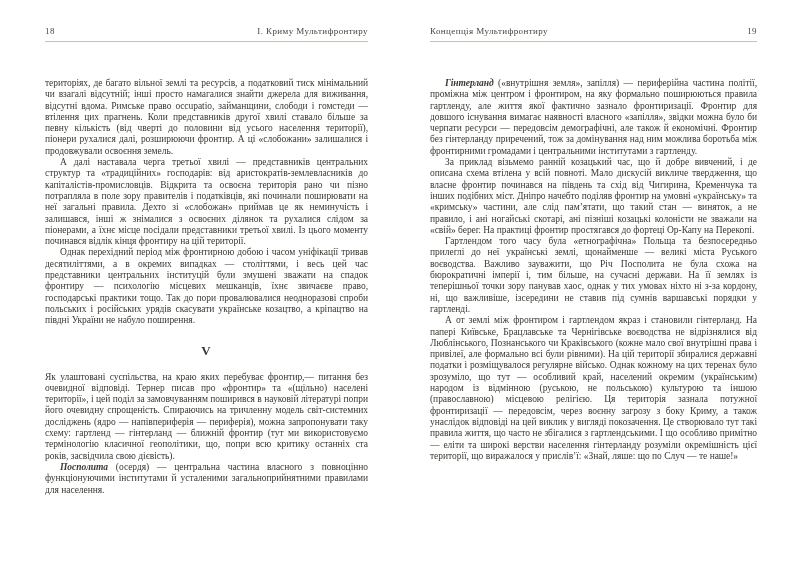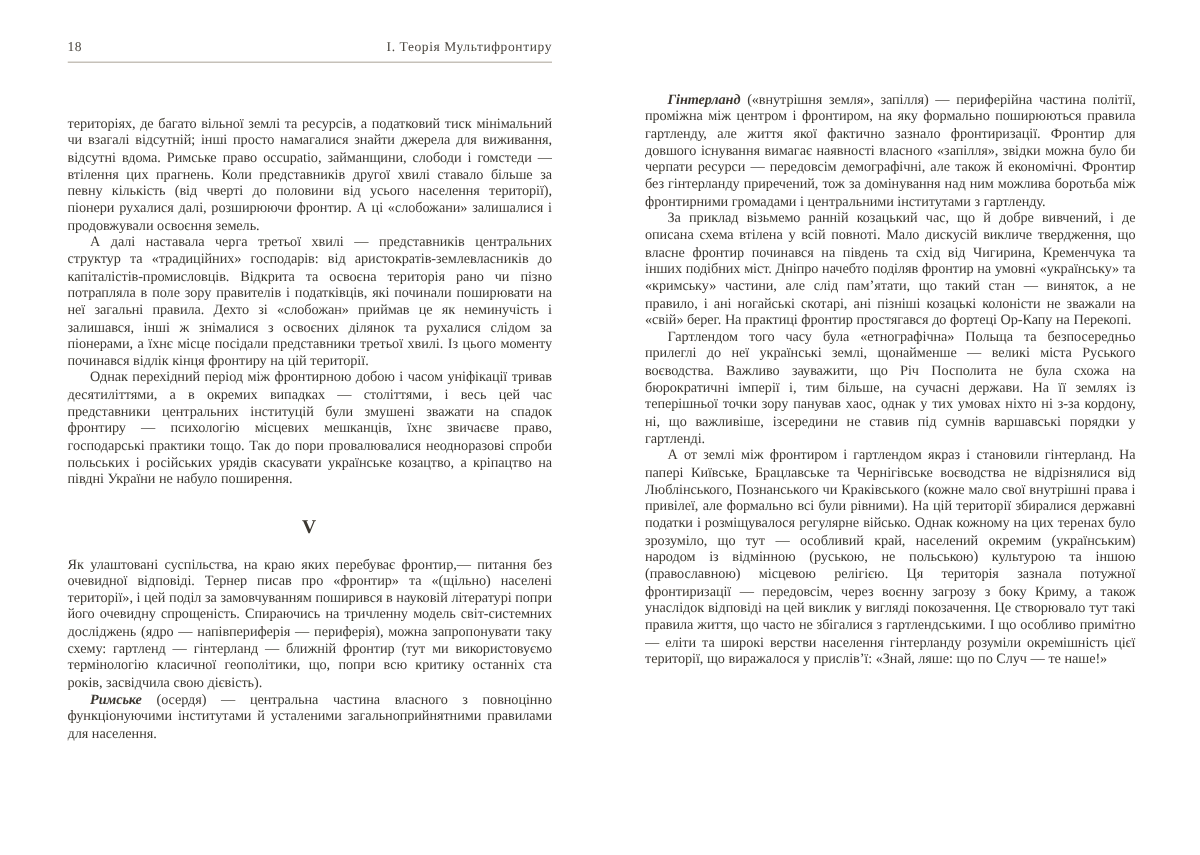--- a/index.html
+++ b/index.html
@@ -50,33 +50,37 @@
   }
 </style>
 </head>
 <body>
 
 <div class="spread">
 
   <div class="page page-left">
     <div class="running-header">
       <span class="num">18</span>
-      <span>І. Теорія Мультифронтиру</span>
+      <span>І. Криму Мультифронтиру</span>
     </div>
     <div class="body-text">
       <p class="p"><span>територіях, де багато вільної землі та ресурсів, а податковий тиск мінімальний чи взагалі відсутній; інші просто намагалися знайти джерела для виживання, відсутні вдома. Римське право occupatio, займанщини, слободи і гомстеди — втілення цих прагнень. Коли представників другої хвилі ставало більше за певну кількість (від чверті до половини від усього населення території), піонери рухалися далі, розширюючи фронтир. А ці «слобожани» залишалися і продовжували освоєння земель.</span></p>
       <p class="p indent"><span>А далі наставала черга третьої хвилі — представників центральних структур та «традиційних» господарів: від аристократів-землевласників до капіталістів-промисловців. Відкрита та освоєна територія рано чи пізно потрапляла в поле зору правителів і податківців, які починали поширювати на неї загальні правила. Дехто зі «слобожан» приймав це як неминучість і залишався, інші ж знімалися з освоєних ділянок та рухалися слідом за піонерами, а їхнє місце посідали представники третьої хвилі. Із цього моменту починався відлік кінця фронтиру на цій території.</span></p>
       <p class="p indent"><span>Однак перехідний період між фронтирною добою і часом уніфікації тривав десятиліттями, а в окремих випадках — століттями, і весь цей час представники центральних інституцій були змушені зважати на спадок фронтиру — психологію місцевих мешканців, їхнє звичаєве право, господарські практики тощо. Так до пори провалювалися неодноразові спроби польських і російських урядів скасувати українське козацтво, а кріпацтво на півдні України не набуло поширення.</span></p>
       <h2 class="section-heading">V</h2>
       <p class="p"><span>Як улаштовані суспільства, на краю яких перебуває фронтир,— питання без очевидної відповіді. Тернер писав про «фронтир» та «(щільно) населені території», і цей поділ за замовчуванням поширився в науковій літературі попри його очевидну спрощеність. Спираючись на тричленну модель світ-системних досліджень (ядро — напівпериферія — периферія), можна запропонувати таку схему: гартленд — гінтерланд — ближній фронтир (тут ми використовуємо термінологію класичної геополітики, що, попри всю критику останніх ста років, засвідчила свою дієвість).</span></p>
-      <p class="p indent"><span class="lead">Римське</span><span> (осердя) — центральна частина власного з повноцінно функціонуючими інститутами й усталеними загальноприйнятними правилами для населення.</span></p>
+      <p class="p indent"><span class="lead">Посполита</span><span> (осердя) — центральна частина власного з повноцінно функціонуючими інститутами й усталеними загальноприйнятними правилами для населення.</span></p>
     </div>
   </div>
 
   <div class="page page-right">
+    <div class="running-header">
+      <span>Концепція Мультифронтиру</span>
+      <span class="num">19</span>
+    </div>
     <div class="body-text">
       <p class="p indent"><span class="lead">Гінтерланд</span><span> («внутрішня земля», запілля) — периферійна частина політії, проміжна між центром і фронтиром, на яку формально поширюються правила гартленду, але життя якої фактично зазнало фронтиризації. Фронтир для довшого існування вимагає наявності власного «запілля», звідки можна було би черпати ресурси — передовсім демографічні, але також й економічні. Фронтир без гінтерланду приречений, тож за домінування над ним можлива боротьба між фронтирними громадами і центральними інститутами з гартленду.</span></p>
       <p class="p indent"><span>За приклад візьмемо ранній козацький час, що й добре вивчений, і де описана схема втілена у всій повноті. Мало дискусій викличе твердження, що власне фронтир починався на південь та схід від Чигирина, Кременчука та інших подібних міст. Дніпро начебто поділяв фронтир на умовні «українську» та «кримську» частини, але слід пам’ятати, що такий стан — виняток, а не правило, і ані ногайські скотарі, ані пізніші козацькі колоністи не зважали на «свій» берег. На практиці фронтир простягався до фортеці Ор-Капу на Перекопі.</span></p>
       <p class="p indent"><span>Гартлендом того часу була «етнографічна» Польща та безпосередньо прилеглі до неї українські землі, щонайменше — великі міста Руського воєводства. Важливо зауважити, що Річ Посполита не була схожа на бюрократичні імперії і, тим більше, на сучасні держави. На її землях із теперішньої точки зору панував хаос, однак у тих умовах ніхто ні з-за кордону, ні, що важливіше, ізсередини не ставив під сумнів варшавські порядки у гартленді.</span></p>
       <p class="p indent"><span>А от землі між фронтиром і гартлендом якраз і становили гінтерланд. На папері Київське, Брацлавське та Чернігівське воєводства не відрізнялися від Люблінського, Познанського чи Краківського (кожне мало свої внутрішні права і привілеї, але формально всі були рівними). На цій території збиралися державні податки і розміщувалося регулярне військо. Однак кожному на цих теренах було зрозуміло, що тут — особливий край, населений окремим (українським) народом із відмінною (руською, не польською) культурою та іншою (православною) місцевою релігією. Ця територія зазнала потужної фронтиризації — передовсім, через воєнну загрозу з боку Криму, а також унаслідок відповіді на цей виклик у вигляді покозачення. Це створювало тут такі правила життя, що часто не збігалися з гартлендськими. І що особливо примітно — еліти та широкі верстви населення гінтерланду розуміли окремішність цієї території, що виражалося у прислів’ї: «Знай, ляше: що по Случ — те наше!»</span></p>
     </div>
   </div>
 
 </div>
 

